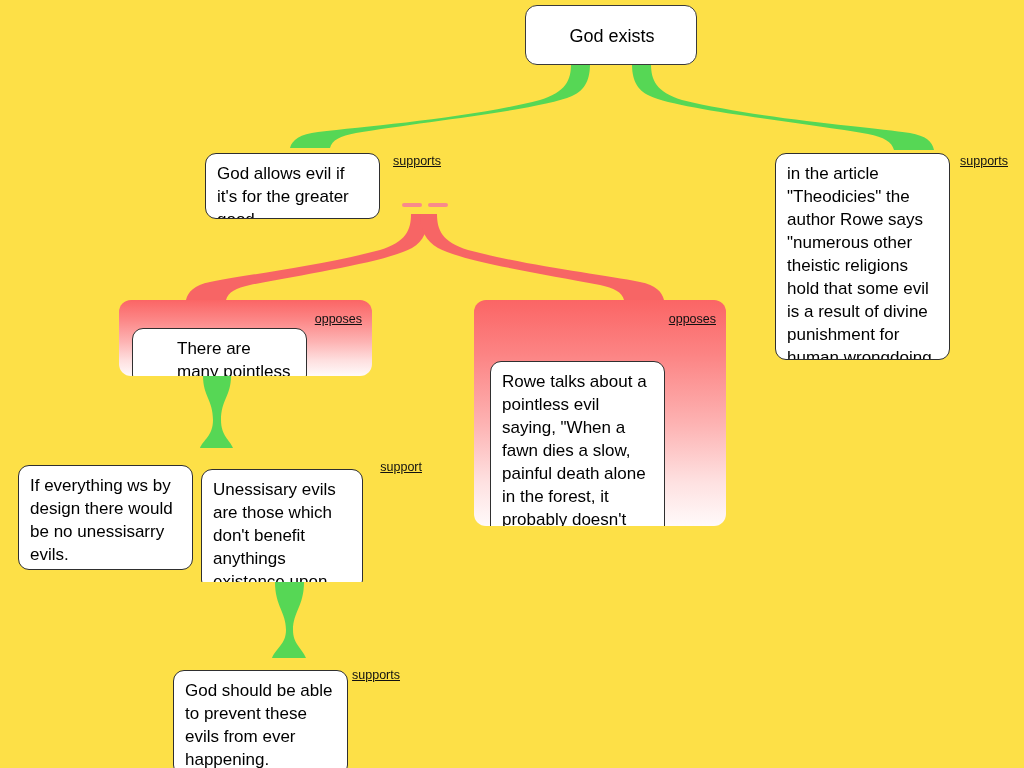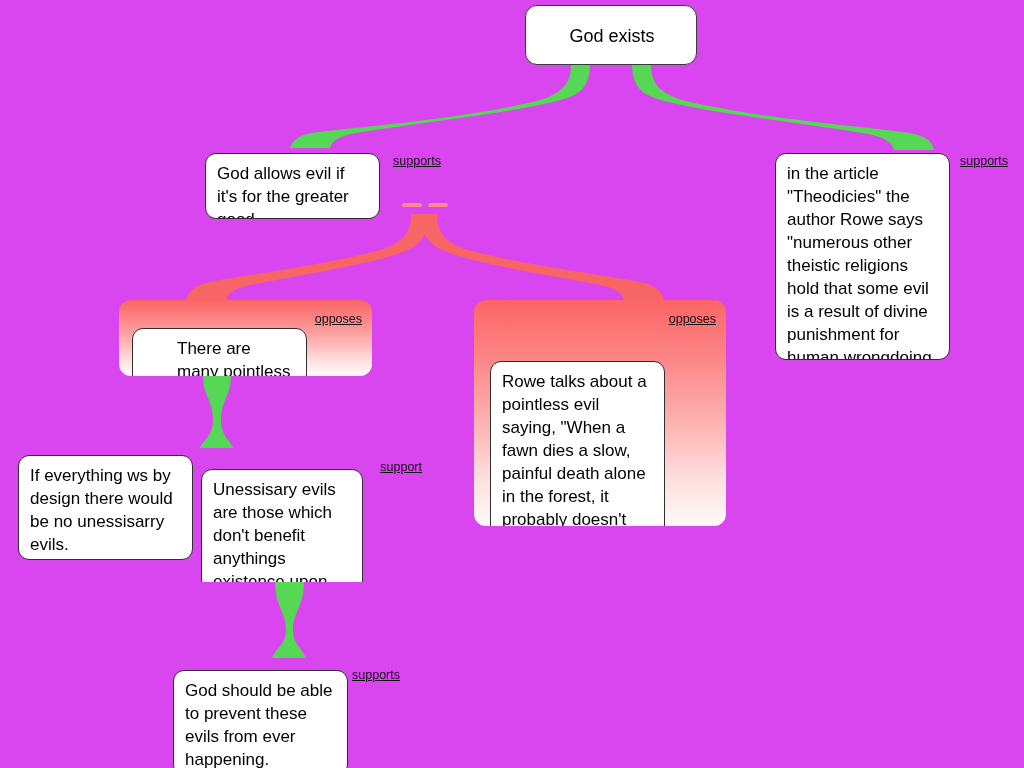--- a/index.html
+++ b/index.html
@@ -1,17 +1,17 @@
 <!DOCTYPE html>
 <html><head>
 <meta charset="utf-8">
 <style>
   html,body{margin:0;padding:0;background:#000;}
   body{width:1024px;height:768px;overflow:hidden;font-family:"Liberation Sans",sans-serif;}
-  #stage{position:relative;width:1024px;height:768px;background:#d946ef;overflow:hidden;}
+  #stage{position:relative;width:1024px;height:768px;background:#fde047;overflow:hidden;}
   #wires{position:absolute;left:0;top:0;width:1024px;height:768px;}
 
   .node{position:absolute;border-radius:12px;overflow:hidden;box-sizing:border-box;}
   .node.supports{background:linear-gradient(to bottom,#56d755 0%,#74de72 22%,#a6ecа4 50%,#d9f7d8 76%,#fbfffb 100%);}
   .node.opposes{background:linear-gradient(to bottom,#fb6565 0%,#fc8585 25%,#fdb3b3 55%,#fee0e0 80%,#fffafa 100%);}
 
   .card{position:absolute;background:#fff;border:1px solid #2f2f2f;border-radius:11px;box-sizing:border-box;
         color:#000;font-size:17px;line-height:23px;padding:8px 10px 8px 11px;overflow:hidden;}
   .rel{position:absolute;font-size:12.5px;line-height:14px;color:#111;white-space:nowrap;text-decoration:underline;}
 
@@ -71,21 +71,21 @@
     <div class="card" style="left:13px;top:28px;width:175px;height:58px;padding-left:44px;">There are many pointless evils.</div>
   </div>
 
   <div class="node opposes" style="left:474px;top:300px;width:252px;height:226px;">
     <div class="rel" style="right:10px;top:12px;">opposes</div>
     <div class="card" style="left:16px;top:13px;width:175px;height:207px;margin-top:48px;">Rowe talks about a pointless evil saying, "When a fawn dies a slow, painful death alone in the forest, it probably doesn't produce any greater good.</div>
   </div>
 
   <div class="node supports" style="left:5px;top:448px;width:427px;height:134px;">
     <div class="rel" style="right:10px;top:12px;">support</div>
-    <div class="card" style="left:13px;top:7px;width:175px;height:105px;">If everything ws by design there would be no unessisarry evils.</div>
+    <div class="card" style="left:13px;top:17px;width:175px;height:105px;">If everything ws by design there would be no unessisarry evils.</div>
     <div class="card" style="left:196px;top:21px;width:162px;height:122px;">Unessisary evils are those which don't benefit anythings existence upon occurring.</div>
   </div>
 
   <div class="node supports" style="left:157px;top:658px;width:253px;height:112px;">
     <div class="rel" style="right:10px;top:10px;">supports</div>
     <div class="card" style="left:16px;top:12px;width:175px;height:106px;">God should be able to prevent these evils from ever happening.</div>
   </div>
 
 </div>
 

